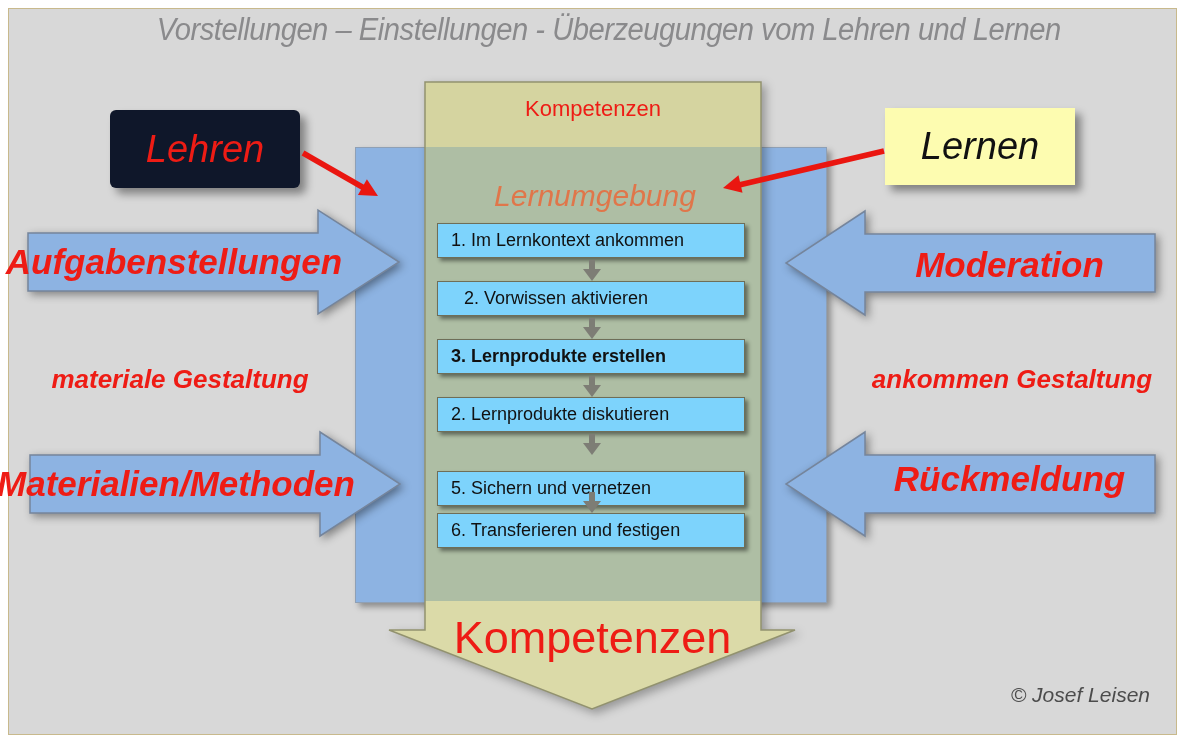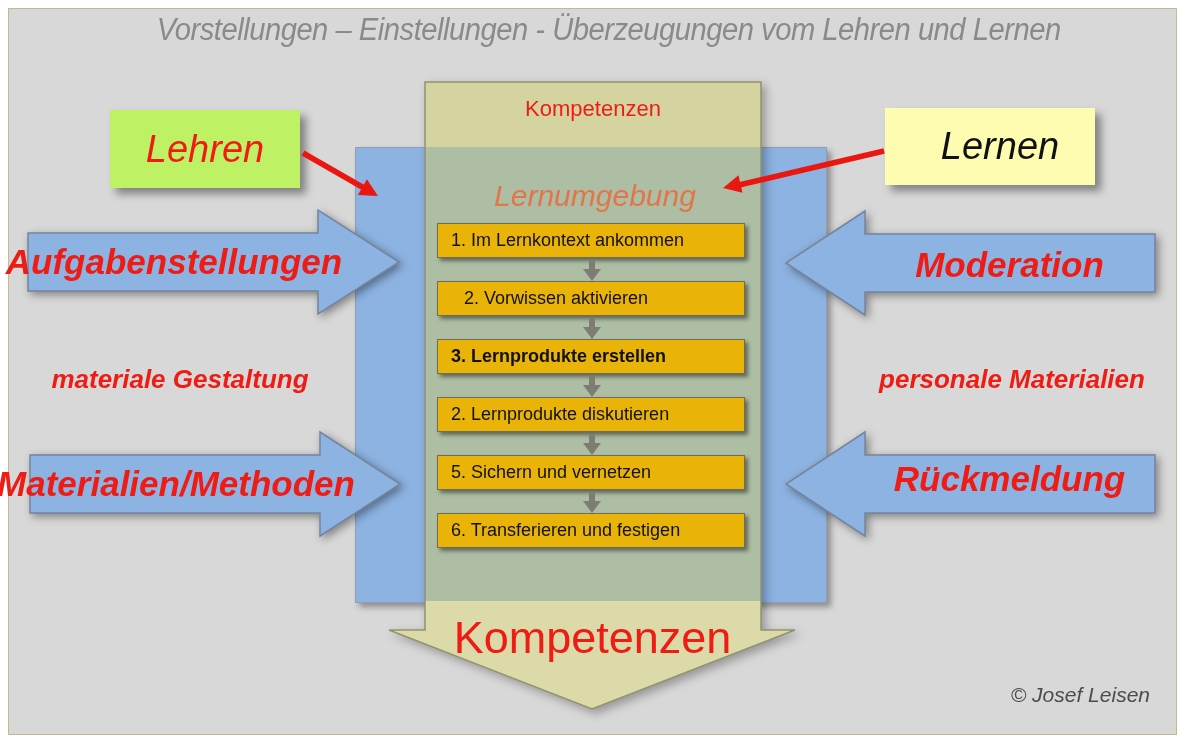--- a/index.html
+++ b/index.html
@@ -26,43 +26,43 @@
 
   .label{position:absolute;z-index:7;display:flex;align-items:center;justify-content:center;
           text-align:left;}
   .red{color:#ee1c15;}
   .kompetenzen-top{left:425px;top:94px;width:336px;height:30px;font-size:22px;}
   .lernumgebung{left:425px;top:178px;width:340px;height:36px;font-size:30px;font-style:italic;
           color:#e0764a;}
   .kompetenzen-bottom{left:390px;top:612px;width:405px;height:52px;font-size:45px;}
 
   .lehren-box{position:absolute;left:110px;top:110px;width:190px;height:78px;z-index:4;
-          background:#bef264;box-shadow:6px 6px 8px rgba(0,0,0,.40);
+          background:#0f172a;box-shadow:6px 6px 8px rgba(0,0,0,.40);
           display:flex;align-items:center;justify-content:center;
-          font-size:38px;font-style:italic;}
+          font-size:38px;font-style:italic;border-radius:6px;}
   .lernen-box{position:absolute;left:885px;top:108px;width:190px;height:77px;z-index:4;
           background:#fdfcb0;box-shadow:6px 6px 8px rgba(0,0,0,.40);
           display:flex;align-items:center;justify-content:center;
-          font-size:38px;font-style:italic;color:#111;padding-left:20px;}
+          font-size:38px;font-style:italic;color:#111;}
 
   .arrow-label{font-size:35px;font-style:italic;font-weight:bold;}
   .aufgaben{left:28px;top:233px;width:292px;height:58px;}
   .materialien{left:30px;top:455px;width:292px;height:58px;}
   .moderation{left:864px;top:234px;width:291px;height:62px;}
   .rueckmeldung{left:864px;top:455px;width:291px;height:48px;}
   .note{font-size:26px;font-style:italic;font-weight:bold;}
   .note-left{left:30px;top:360px;width:300px;height:38px;}
   .note-right{left:862px;top:360px;width:300px;height:38px;}
 
   .step{position:absolute;left:437px;width:308px;height:35px;z-index:5;
-          background:#eab308;border:1px solid #6e6e58;box-sizing:border-box;
+          background:#7dd3fc;border:1px solid #6e6e58;box-sizing:border-box;
           box-shadow:3px 3px 4px rgba(0,0,0,.45);
           display:flex;align-items:center;padding-left:13px;
           font-size:18px;color:#111;}
-  .s1{top:223px;} .s2{top:281px;padding-left:26px;} .s3{top:339px;font-weight:bold;} .s4{top:397px;} .s5{top:455px;text-align:right;} .s6{top:513px;}
+  .s1{top:223px;} .s2{top:281px;padding-left:26px;} .s3{top:339px;font-weight:bold;} .s4{top:397px;} .s5{top:471px;text-align:right;} .s6{top:513px;}
 
   .connector{position:absolute;left:582px;width:20px;height:21px;z-index:5;}
   .connector::before{content:"";position:absolute;left:7px;top:0;width:6px;height:9px;
           background:#7d7d75;}
   .connector::after{content:"";position:absolute;left:1px;top:9px;width:0;height:0;
           border-left:9px solid transparent;border-right:9px solid transparent;
           border-top:12px solid #7d7d75;}
   .c1{top:260px;} .c2{top:318px;} .c3{top:376px;} .c4{top:434px;} .c5{top:492px;}
 
   .credit{position:absolute;right:35px;top:683px;z-index:8;font-size:21px;font-style:italic;
@@ -118,21 +118,21 @@
   <div class="label red kompetenzen-top">Kompetenzen</div>
   <div class="label lernumgebung">Lernumgebung</div>
   <div class="label red kompetenzen-bottom">Kompetenzen</div>
 
   <div class="label red arrow-label aufgaben">Aufgabenstellungen</div>
   <div class="label red arrow-label materialien">Materialien/Methoden</div>
   <div class="label red arrow-label moderation">Moderation</div>
   <div class="label red arrow-label rueckmeldung">Rückmeldung</div>
 
   <div class="label red note note-left">materiale Gestaltung</div>
-  <div class="label red note note-right">personale Materialien</div>
+  <div class="label red note note-right">ankommen Gestaltung</div>
 
   <div class="step s1">1. Im Lernkontext ankommen</div>
   <div class="connector c1"></div>
   <div class="step s2">2. Vorwissen aktivieren</div>
   <div class="connector c2"></div>
   <div class="step s3">3. Lernprodukte erstellen</div>
   <div class="connector c3"></div>
   <div class="step s4">2. Lernprodukte diskutieren</div>
   <div class="connector c4"></div>
   <div class="step s5">5. Sichern und vernetzen</div>

